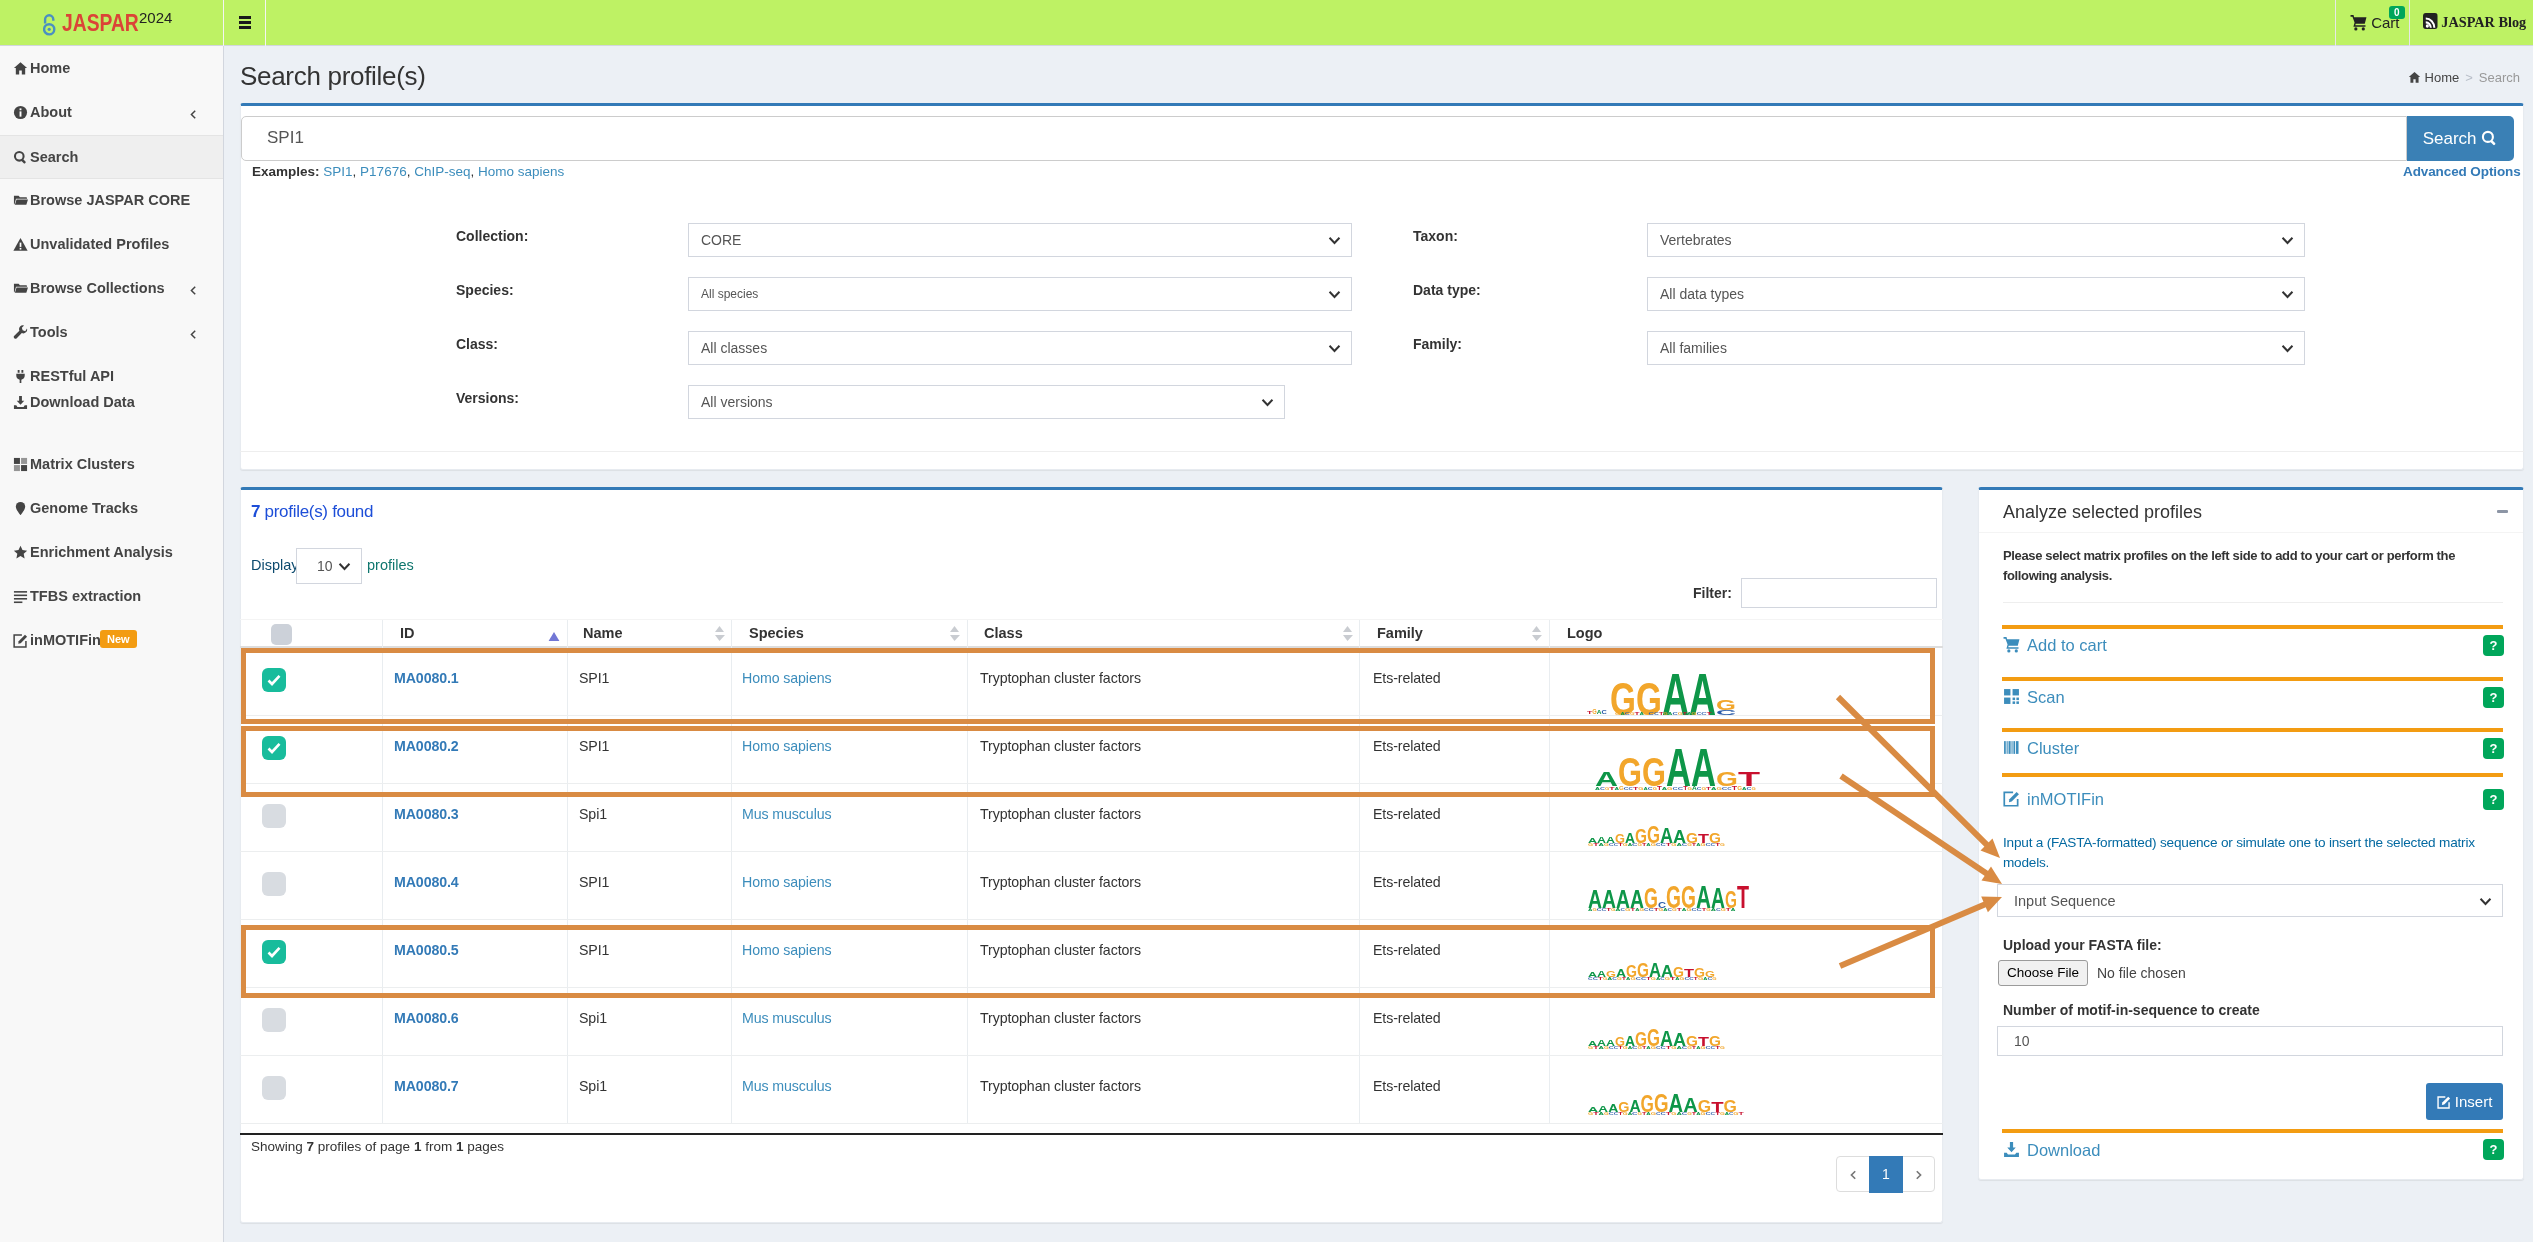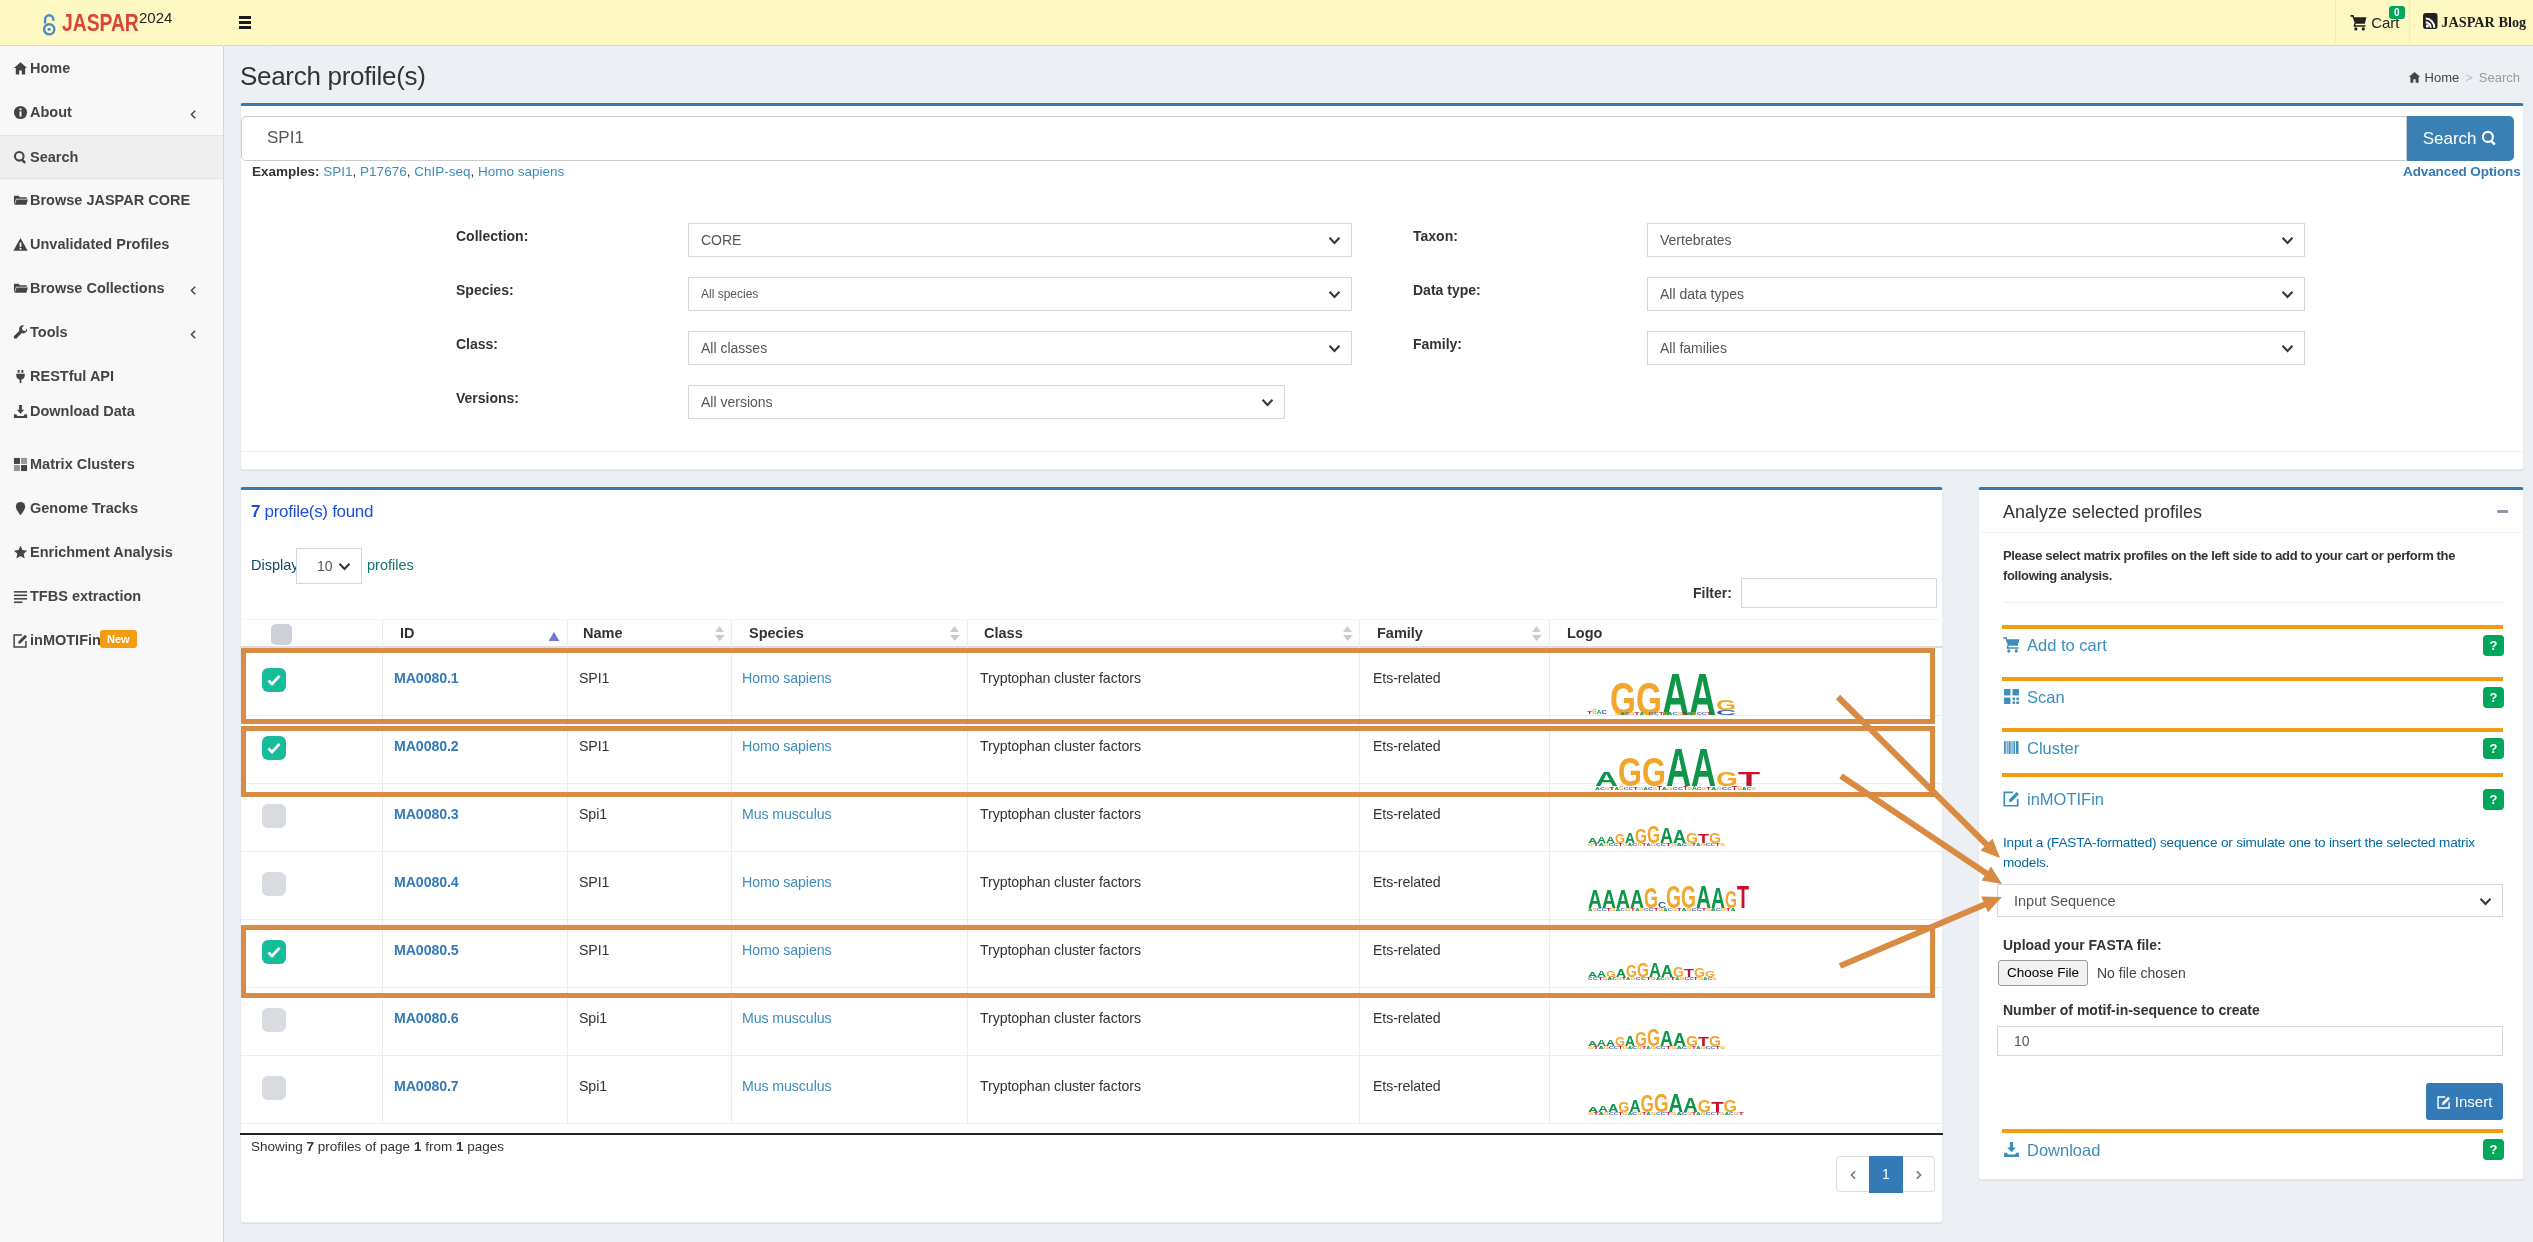--- a/index.html
+++ b/index.html
@@ -1,18 +1,18 @@
 <!DOCTYPE html>
 <html><head><meta charset="utf-8"><title>JASPAR</title><style>
 *{margin:0;padding:0;box-sizing:border-box}
 html,body{width:2533px;height:1242px;overflow:hidden}
 body{font-family:"Liberation Sans",sans-serif;background:#ecf0f5;color:#333;position:relative}
 .abs{position:absolute}
 
-.nav{position:absolute;left:0;top:0;width:2533px;height:46px;background:#fef9c3;border-bottom:1px solid #d2d6de}
+.nav{position:absolute;left:0;top:0;width:2533px;height:46px;background:#bef264;border-bottom:1px solid #d2d6de}
 .logo-lock{position:absolute;left:43px;top:14px}
 .logo-jaspar{position:absolute;left:62px;top:10px;font-size:23.5px;font-weight:bold;color:#DB4437;transform:scaleX(.82);transform-origin:0 0;letter-spacing:0}
 .logo-year{position:absolute;left:139px;top:9px;font-size:15px;color:#222;font-weight:normal}
 .hamb{position:absolute;left:223px;top:0;width:43px;height:46px;border-left:1px solid #f4f4f4;border-right:1px solid #f4f4f4}
 .hamb i{position:absolute;left:15px;width:12px;height:2.4px;background:#1a1a1a;display:block}
 .nav .vline{position:absolute;top:0;height:46px;width:1px;background:#e7e7e7}
 .cartlink{position:absolute;left:2350px;top:14px;font-size:15px;color:#222}
 .cartbadge{position:absolute;left:2389px;top:6px;background:#00a65a;color:#fff;font-size:10px;font-weight:bold;border-radius:3px;padding:1px 5px}
 .bloglink{position:absolute;left:2423px;top:13px;font-size:15.5px;color:#222;font-family:"Liberation Serif",serif;font-weight:bold;white-space:nowrap;transform:scaleX(.92);transform-origin:0 0}
 
@@ -176,21 +176,21 @@
       <span class="schev"><svg width="11" height="11" viewBox="0 0 16 16">
           <path d="M10.5 2.5 5 8l5.5 5.5" stroke="#444" stroke-width="2.2" fill="none"></path>
         </svg></span>
     </div>
     <div class="sitem" style="top:309px">
       <span class="sic"><svg width="15" height="15" viewBox="0 0 16 16" fill="#444">
           <path d="M5 1v3h2V1zm4 0v3h2V1zM3.5 5h9v2a4.5 4.5 0 0 1-3.6 4.4V15H7.1v-3.6A4.5 4.5 0 0 1 3.5 7z"></path>
         </svg></span>
       <span class="slbl">RESTful API</span>
     </div>
-    <div class="sitem" style="top:344px">
+    <div class="sitem" style="top:335px">
       <span class="sic"><svg width="15" height="15" viewBox="0 0 16 16" fill="#444">
           <path d="M6.5 1h3v5H12L8 10.5 4 6h2.5z"></path>
           <path d="M1 11h2.5l1.2 1.8h6.6L12.5 11H15v4H1z"></path>
         </svg></span>
       <span class="slbl">Download Data</span>
     </div>
     <div class="sitem" style="top:397px">
       <span class="sic"><svg width="15" height="15" viewBox="0 0 16 16" fill="#444">
           <rect x="1" y="1" width="6.4" height="6.4"></rect>
           <rect x="8.6" y="1" width="6.4" height="6.4" fill-opacity=".55"></rect>

